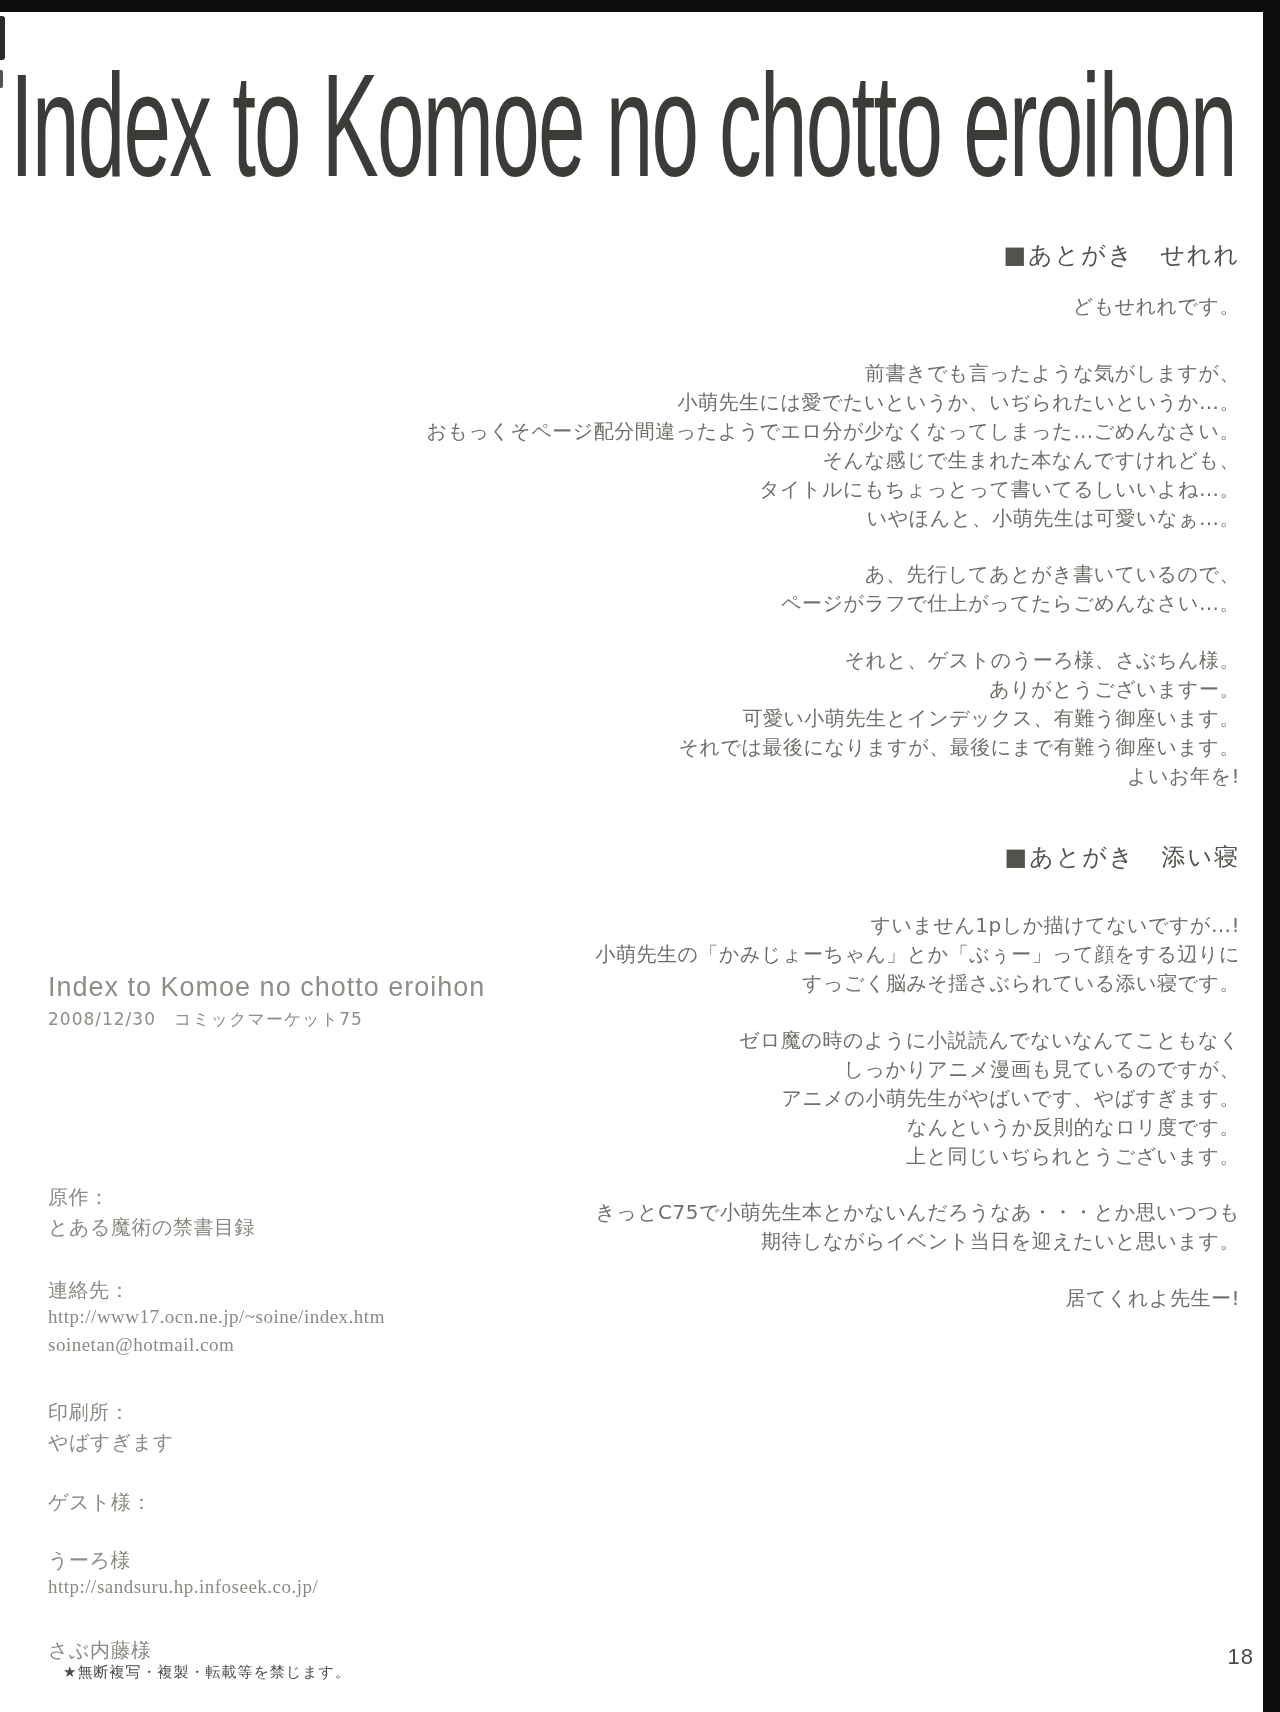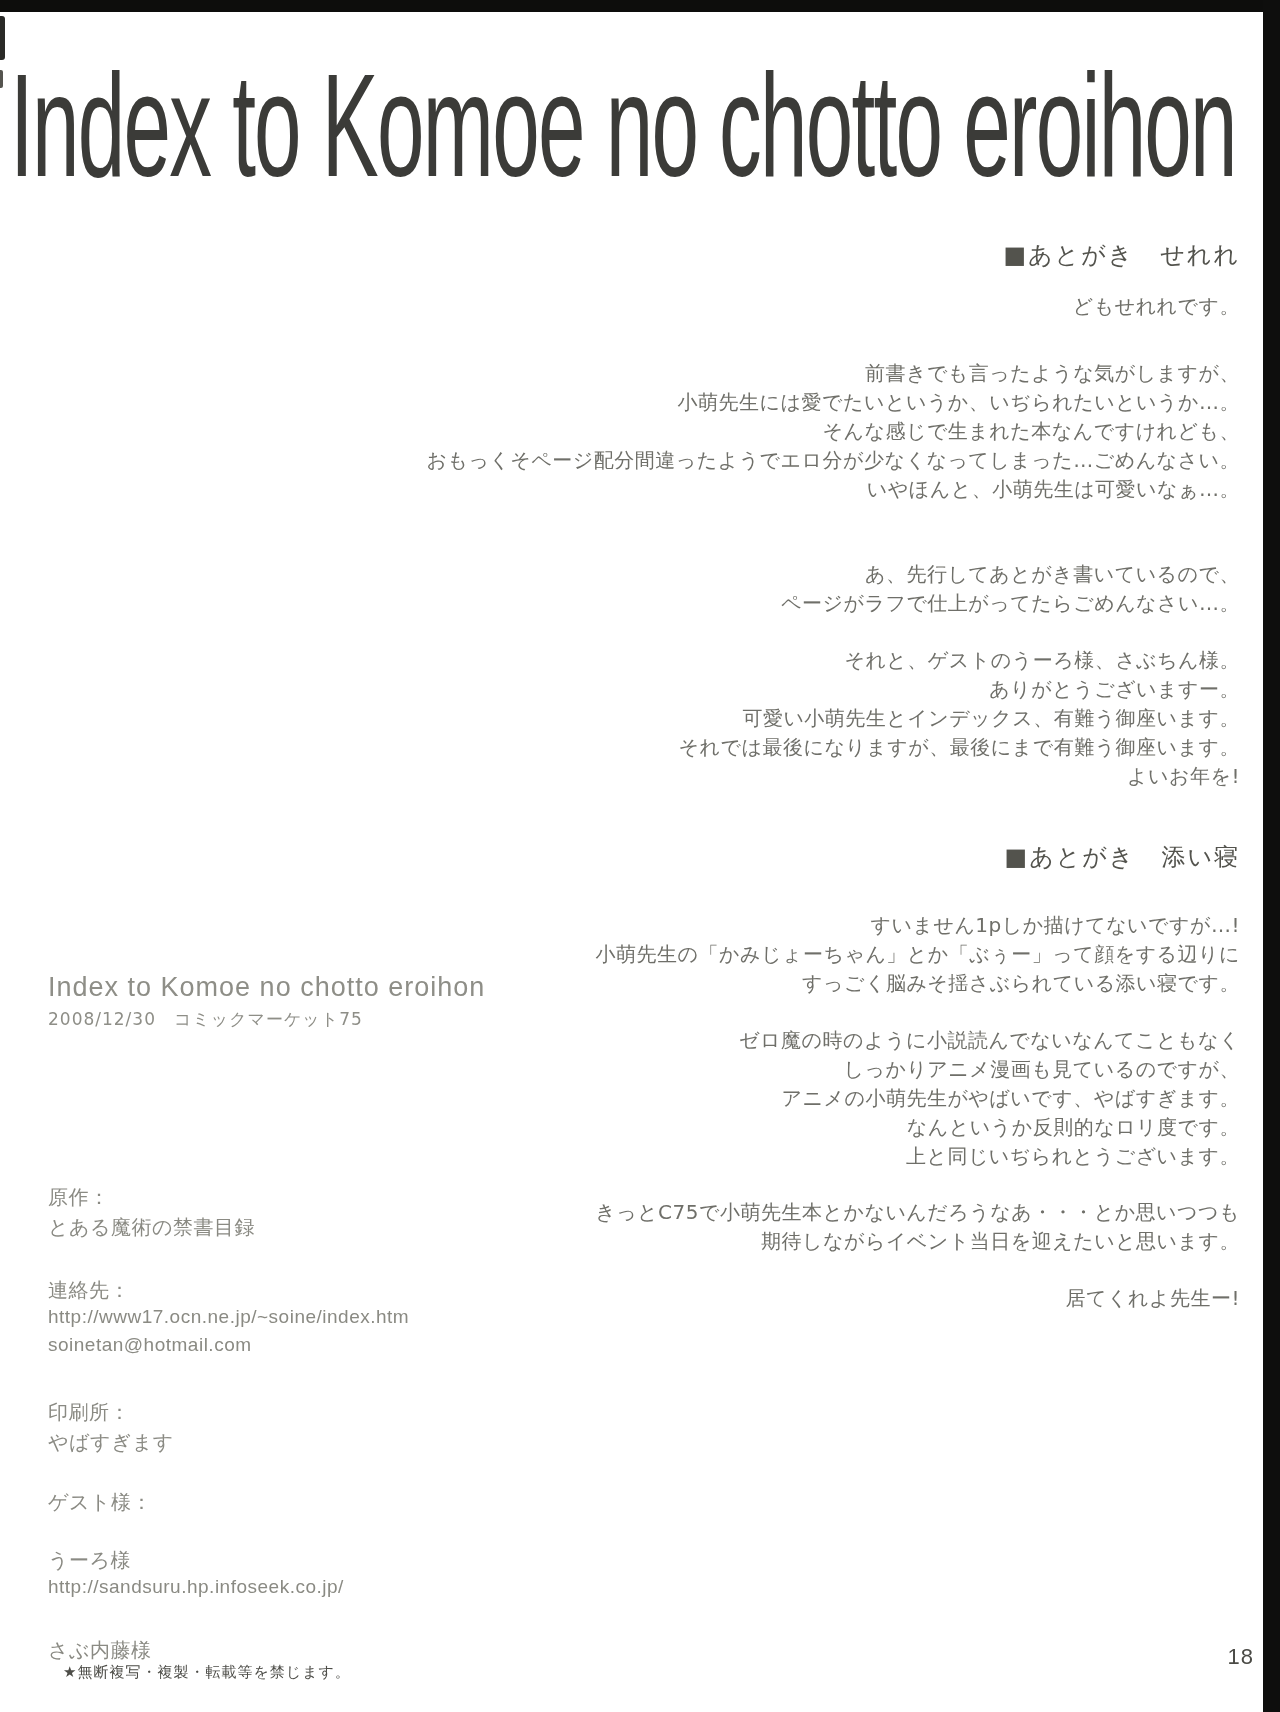--- a/index.html
+++ b/index.html
@@ -26,21 +26,21 @@
   .lblock { position:absolute; left:48px; white-space:nowrap; }
 
   .sec-heading { font-size:24px; line-height:30px; color:#53534d; letter-spacing:2px; }
 
   .col-title {
     font-family:"Liberation Sans",sans-serif;
     font-size:27px; color:#8e8e87; letter-spacing:1px;
   }
   .col-sub { font-size:17px; color:#8e8e87; letter-spacing:1px; }
   .col-text { font-size:20px; line-height:28px; color:#8a8a83; letter-spacing:0.5px;font-family:Liberation Serif, serif; }
-  .col-url { font-size:19px; color:#8a8a83; letter-spacing:0.5px; font-family:Liberation Sans, sans-serif; }
+  .col-url { font-size:19px; color:#8a8a83; letter-spacing:0.5px; font-family:Liberation Serif, serif; }
 
   .notice { position:absolute; left:63px; top:1663px; font-size:15px; color:#4d4d48; letter-spacing:1px; }
   .page-num { position:absolute; right:26px; top:1644px; font-size:22px; color:#4a4a45; letter-spacing:1px; font-family:"Liberation Sans",sans-serif; }
 </style>
 </head>
 <body>
 
 <div class="page">
 
   <div class="bar-top"></div>
@@ -52,22 +52,23 @@
 
   <div class="rblock sec-heading" style="top:240px">■あとがき　せれれ</div>
 
   <div class="rblock jp" style="top:292px">
     <div>どもせれれです。</div>
   </div>
 
   <div class="rblock jp" style="top:359px">
     <div>前書きでも言ったような気がしますが、</div>
     <div>小萌先生には愛でたいというか、いぢられたいというか…。</div>
+    <div>おもっくそページ配分間違ったようでエロ分が少なくなってしまった…ごめんなさい。</div>
     <div>そんな感じで生まれた本なんですけれども、</div>
-    <div>おもっくそページ配分間違ったようでエロ分が少なくなってしまった…ごめんなさい。</div>
+    <div>タイトルにもちょっとって書いてるしいいよね…。</div>
     <div>いやほんと、小萌先生は可愛いなぁ…。</div>
   </div>
 
   <div class="rblock jp" style="top:560px">
     <div>あ、先行してあとがき書いているので、</div>
     <div>ページがラフで仕上がってたらごめんなさい…。</div>
   </div>
 
   <div class="rblock jp" style="top:646px">
     <div>それと、ゲストのうーろ様、さぶちん様。</div>

